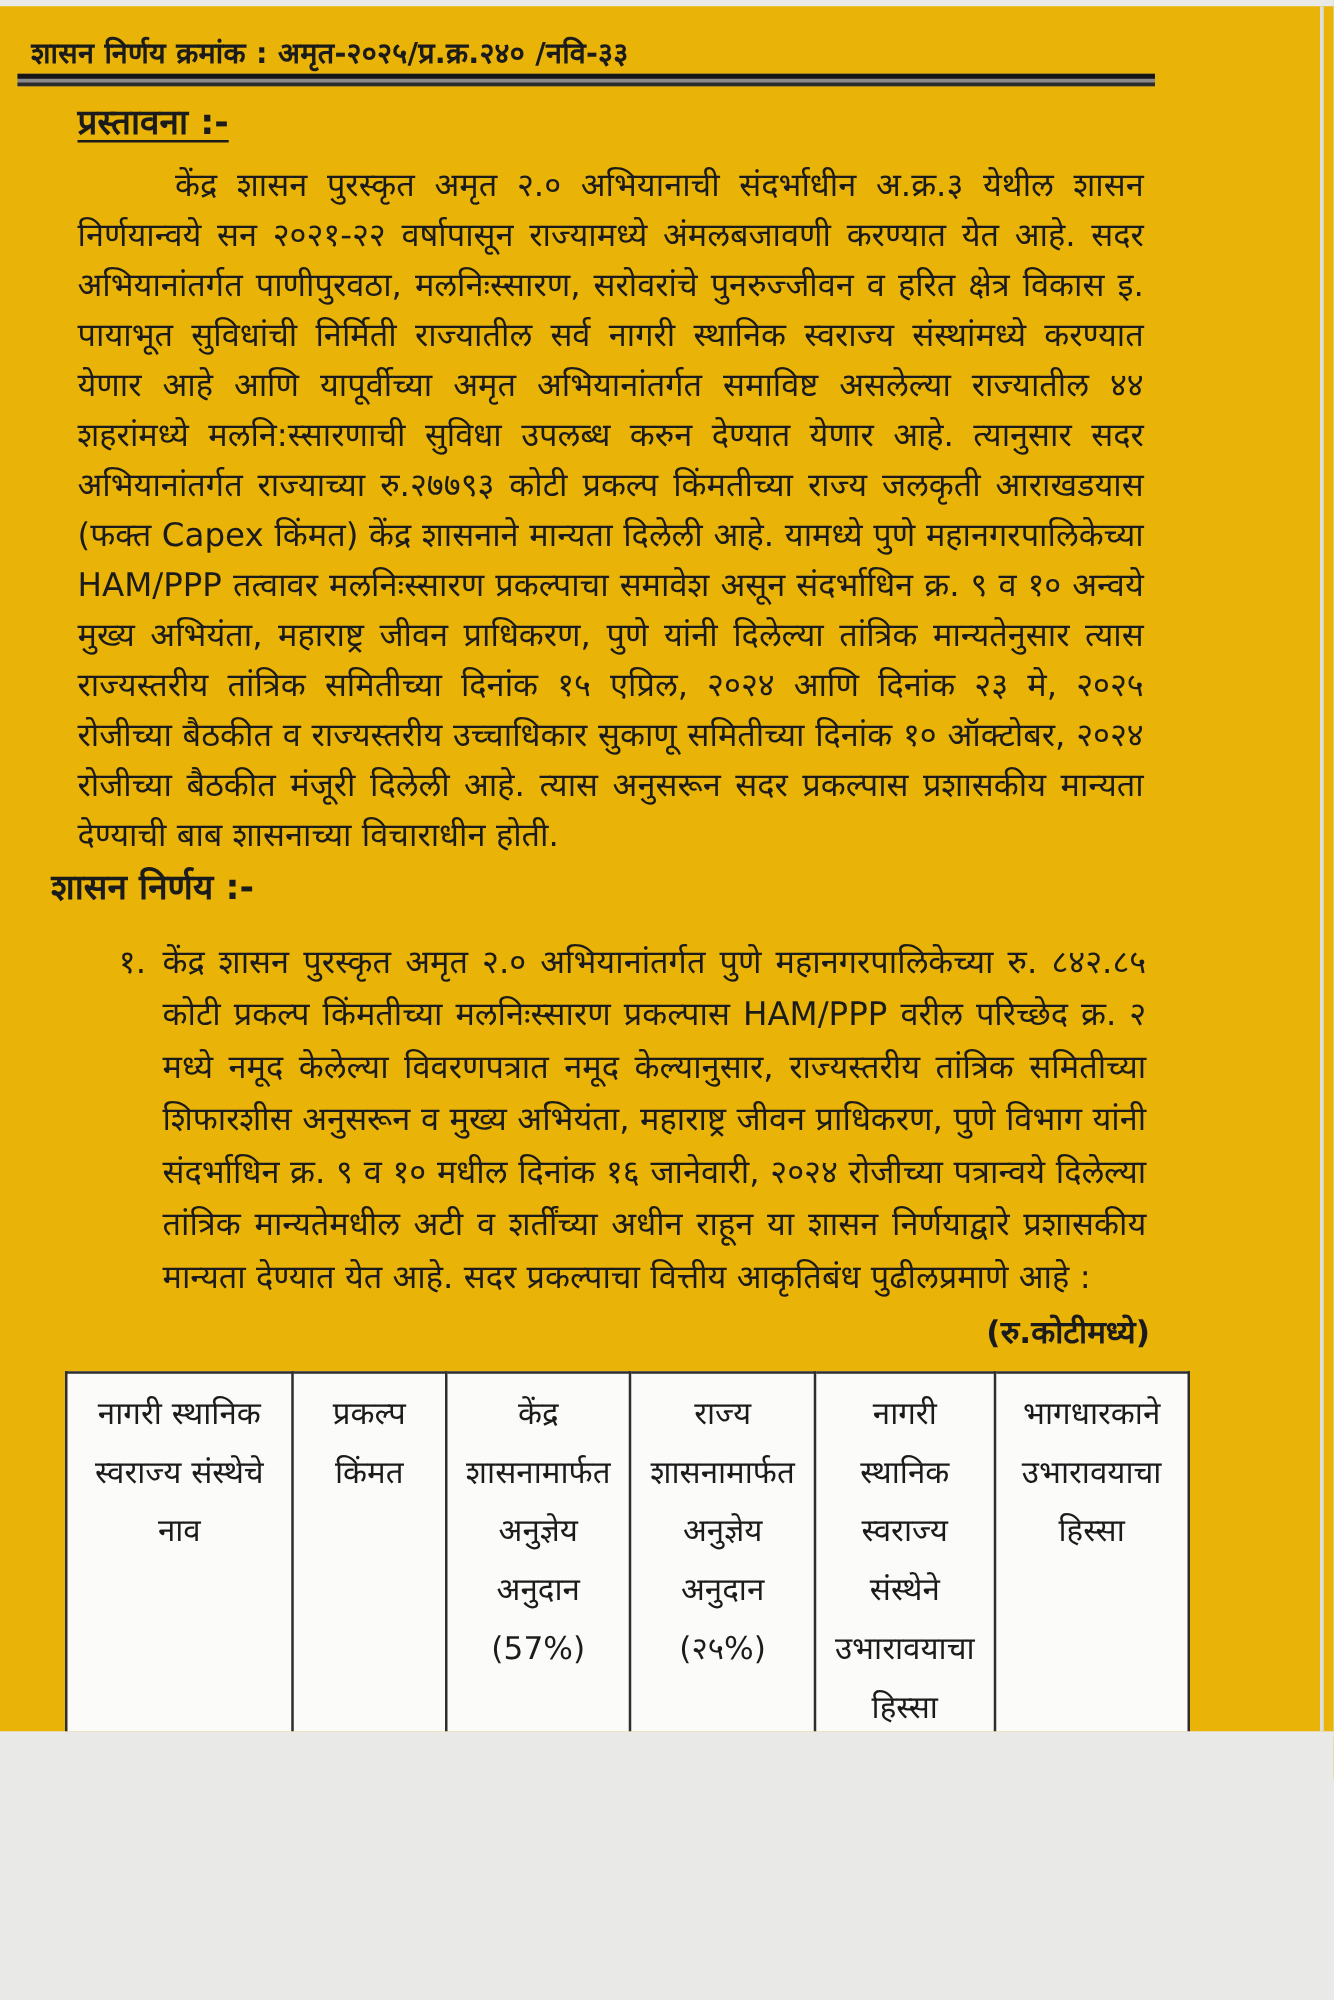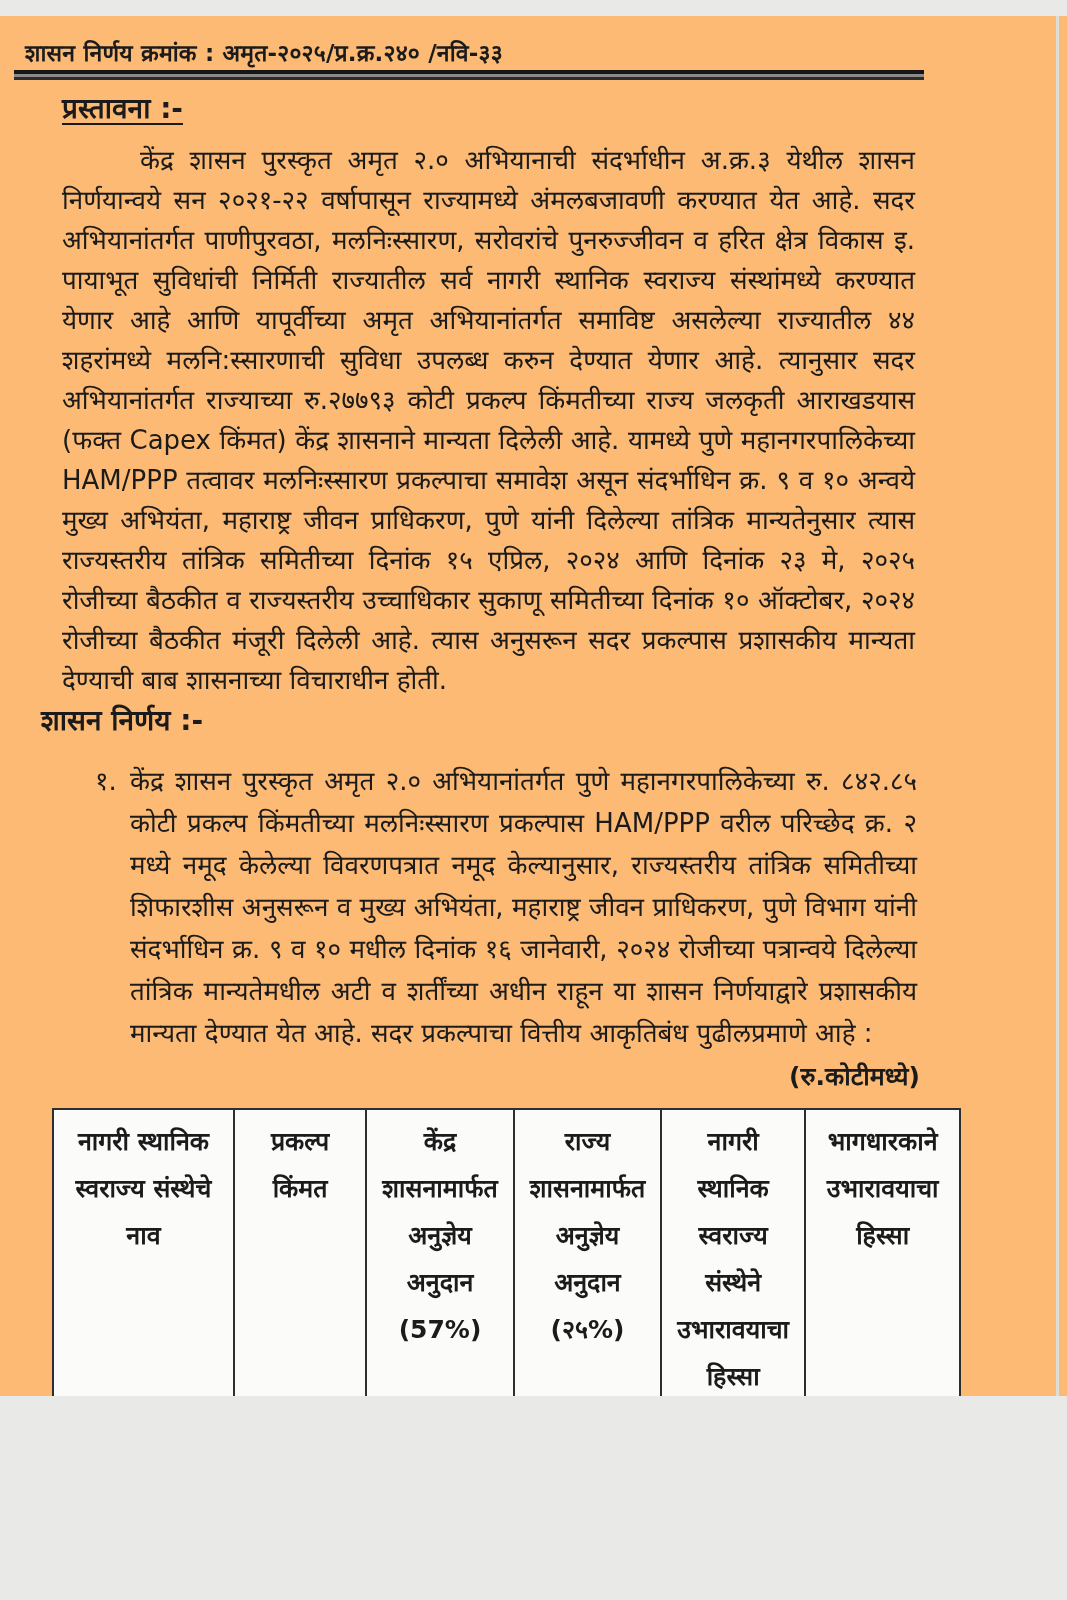--- a/index.html
+++ b/index.html
@@ -1,20 +1,20 @@
 <!DOCTYPE html>
 <html lang="mr"><head>
 <meta charset="utf-8">
 <style>
   html, body { margin:0; padding:0; background:#e9e9e7; }
   .page {
     position:relative;
     width:1067px; height:1380px;
-    margin:16px auto;
-    background:#fdba74;
+    margin:5px auto;
+    background:#eab308;
     color:#1b1b1b;
     font-family:"DejaVu Sans", sans-serif;
     overflow:hidden;
   }
   .scan-edge {
     position:absolute; top:0; bottom:0; left:1056px; width:3px;
     background:#dddddb;
   }
   .gr-number {
     position:absolute; top:20px; left:25px;
@@ -67,21 +67,20 @@
     position:absolute; top:1092px; left:52px;
     border-collapse:collapse;
     table-layout:fixed;
     background:#fbfbfa;
   }
   table.fin-table td {
     border:2px solid #2e2e2e;
     text-align:center;
     padding:0 15px;
     overflow:hidden;
-    font-weight:bold;
   }
   tr.hdr-row td {
     height:252px;
     vertical-align:top;
     padding-top:8px;
     font-size:25px;
     line-height:47px;
   }
   tr.num-row td {
     height:42px;

